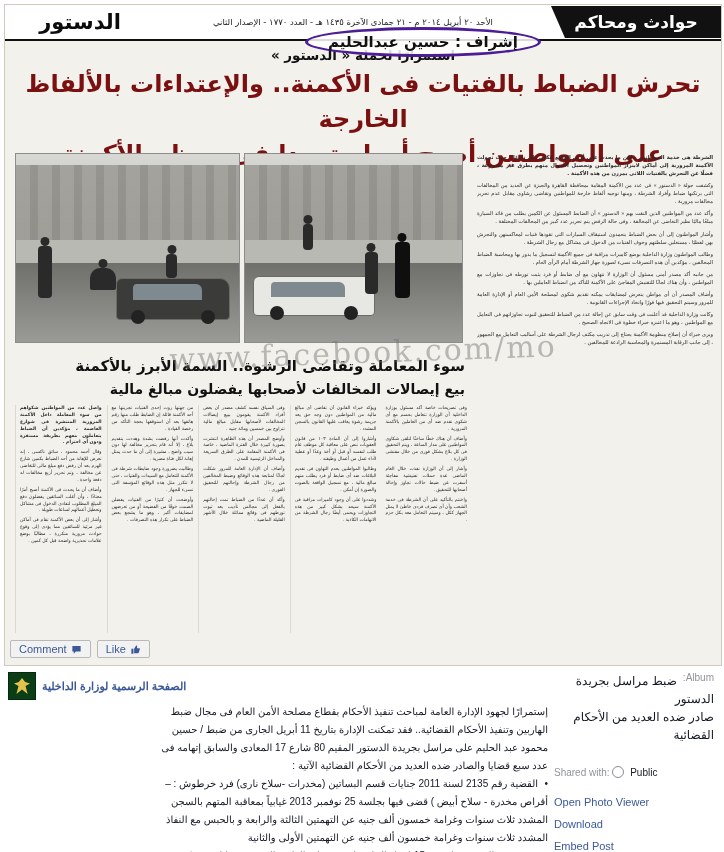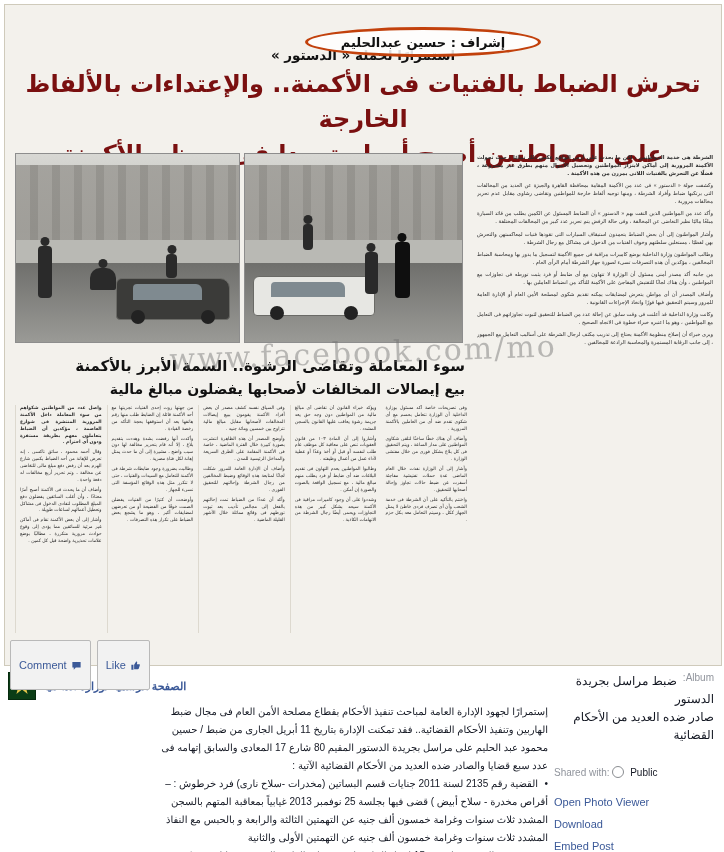--- a/index.html
+++ b/index.html
@@ -39,24 +39,24 @@
   .section-tag{
     width:170px;height:32px;background:#111;color:#fff;
     display:flex;align-items:center;justify-content:center;
     font-size:17px;font-weight:bold;
     clip-path:polygon(0 0,100% 0,100% 100%,14px 100%);
   }
 
   
   .editor-oval{
     position:absolute;top:22px;right:180px;width:230px;height:24px;
-    border:3px solid #c2410c;border-radius:50%;
+    border:3px solid #4c1d95;border-radius:50%;
     display:flex;align-items:center;justify-content:center;
     background:rgba(255,255,255,.85);
-    font-size:13px;font-weight:bold;color:#111;
+    font-size:15px;font-weight:bold;color:#111;
     z-index:5;
   }
 
   .kicker{
     position:absolute;top:42px;left:0;width:100%;text-align:center;
     font-size:13.5px;font-weight:bold;color:#111;
   }
 
   .headline{
     position:absolute;top:62px;left:8px;width:700px;text-align:center;
@@ -122,21 +122,21 @@
   .col:last-child{border-left:none;}
   .col p{margin:0 0 3px 0;}
   .col .drop{font-weight:bold;}
 
   
   .social{
     position:absolute;left:10px;top:640px;display:flex;gap:6px;z-index:7;
   }
   .social .btn{
     border:1px solid #b9b9b9;background:#f2f2f2;border-radius:2px;
-    font-size:11px;color:#3b5998;padding:18px 8px;
+    font-size:11px;color:#3b5998;padding:2px 8px;
     display:flex;align-items:center;gap:4px;font-family:"Liberation Sans",sans-serif;
   }
   .thumb{width:11px;height:11px;display:inline-block;}
 
   
   .fb{
     position:absolute;left:0;top:668px;width:724px;height:184px;
     background:#fff;font-family:"Liberation Sans",sans-serif;
   }
   .fb-left{position:absolute;left:8px;top:4px;width:540px;direction:rtl;}
@@ -173,20 +173,27 @@
   }
   .alb-arabic{direction:rtl;text-align:right;font-size:12px;color:#141823;line-height:1.5;}
 </style>
 </head>
 <body>
 
 <div class="page">
 
   <div class="clip">
 
+    <div class="masthead">
+      <div class="logo-box">
+        <span>الدستور</span>
+      </div>
+      <div class="masthead-date">الأحد ٢٠ أبريل ٢٠١٤ م - ٢١ جمادى الآخرة ١٤٣٥ هـ - العدد ١٧٧٠ - الإصدار الثاني</div>
+      <div class="section-tag">حوادث ومحاكم</div>
+    </div>
 
     <div class="editor-oval">
       <span>إشراف : حسين عبدالحليم</span>
     </div>
 
     <div class="kicker">استمرارًا لحملة « الدستور »</div>
 
     <div class="headline">
       <span class="l1">تحرش الضباط بالفتيات فى الأكمنة.. والإعتداءات بالألفاظ الخارجة</span>
       <span class="l2">على المواطنين أصبح أمرا متعمدا فى معظم الأكمنة المرورية</span>

